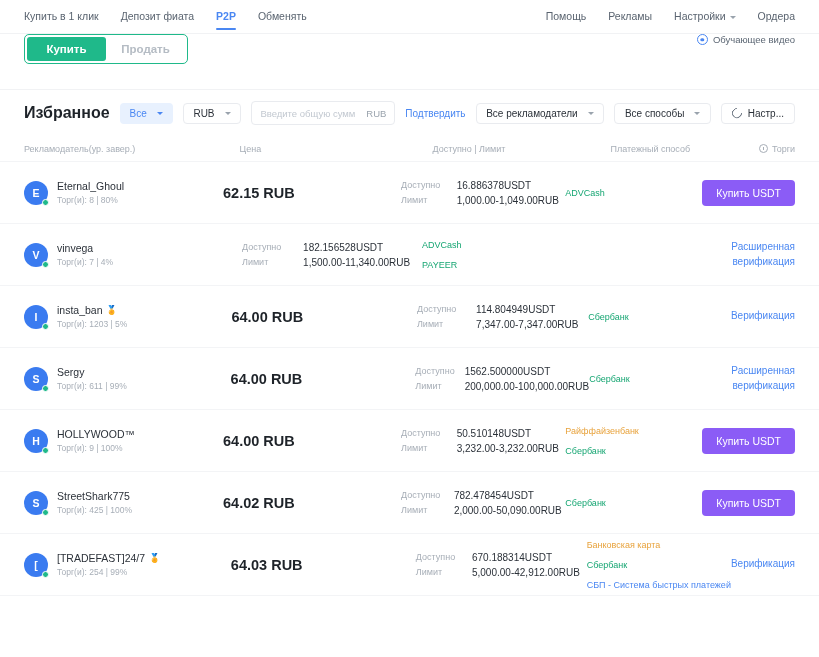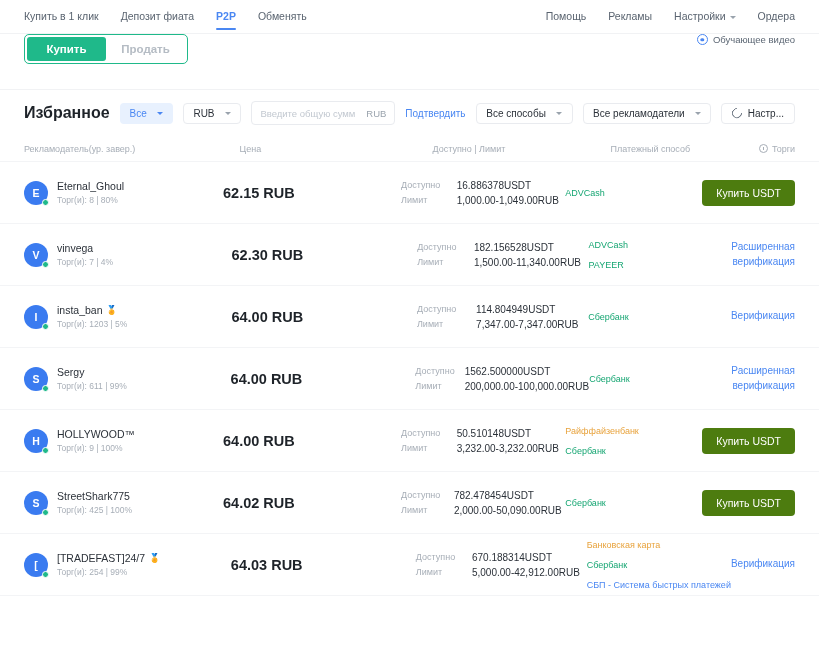--- a/index.html
+++ b/index.html
@@ -164,21 +164,21 @@
   .avail-val { font-size: 10px; color: #2b3139; white-space: nowrap; font-weight: 500; }
 
   .pays { display: flex; flex-direction: column; gap: 10px; }
   .pay { font-size: 9px; white-space: nowrap; }
   .pay.green  { color: #17a673; }
   .pay.orange { color: #e8a33d; }
   .pay.blue   { color: #4a87f2; }
 
   .action { flex: 1; display: flex; justify-content: flex-end; }
   .buy-btn {
-    background: #4d7c0f; color: #fff; font-size: 10.5px; font-weight: 500;
+    background: #8b5cf6; color: #fff; font-size: 10.5px; font-weight: 500;
     border: none; border-radius: 4px; padding: 7px 14px; cursor: pointer;
     white-space: nowrap; font-family: inherit;
   }
   .verify-link {
     color: #4a87f2; font-size: 10px; text-align: right; cursor: pointer;
     line-height: 1.45; max-width: 78px;
   }
 </style>
 </head>
 <body>
@@ -222,27 +222,27 @@
     <span class="caret"></span>
   </div>
 
   <div class="amount-box">
     <input type="text" placeholder="Введите общую сумм" style="">
     <span class="amount-cur">RUB</span>
   </div>
 
   <div class="confirm-link">Подтвердить</div>
 
+  <div class="pill white" style="min-width:110px">
+    <span>Все рекламодатели</span>
+    <span class="caret"></span>
+  </div>
+
   <div class="pill white" style="min-width:88px">
     <span>Все способы</span>
-    <span class="caret"></span>
-  </div>
-
-  <div class="pill white" style="min-width:110px">
-    <span>Все рекламодатели</span>
     <span class="caret"></span>
   </div>
 
   <div class="pill white" style="min-width:72px">
     <span class="refresh-ico"></span>
     <span>Настр...</span>
   </div>
 </div>
 
 <div class="thead">
@@ -292,21 +292,20 @@
           <span>V</span>
           <span class="dot"></span>
         </div>
         <div>
           <div class="adv-name">
             <span>vinvega</span>
           </div>
           <div class="adv-sub">Торг(и): 7 | 4%</div>
         </div>
       </div>
-      <div class="c-price price">62.30 RUB</div>
       <div class="c-avail">
         <div class="avail-grid">
           <span class="avail-lbl">Доступно</span>
           <span class="avail-val">182.156528USDT</span>
           <span class="avail-lbl">Лимит</span>
           <span class="avail-val">1,500.00-11,340.00RUB</span>
         </div>
       </div>
       <div class="c-pay pays">
         <span class="pay green">ADVCash</span>

